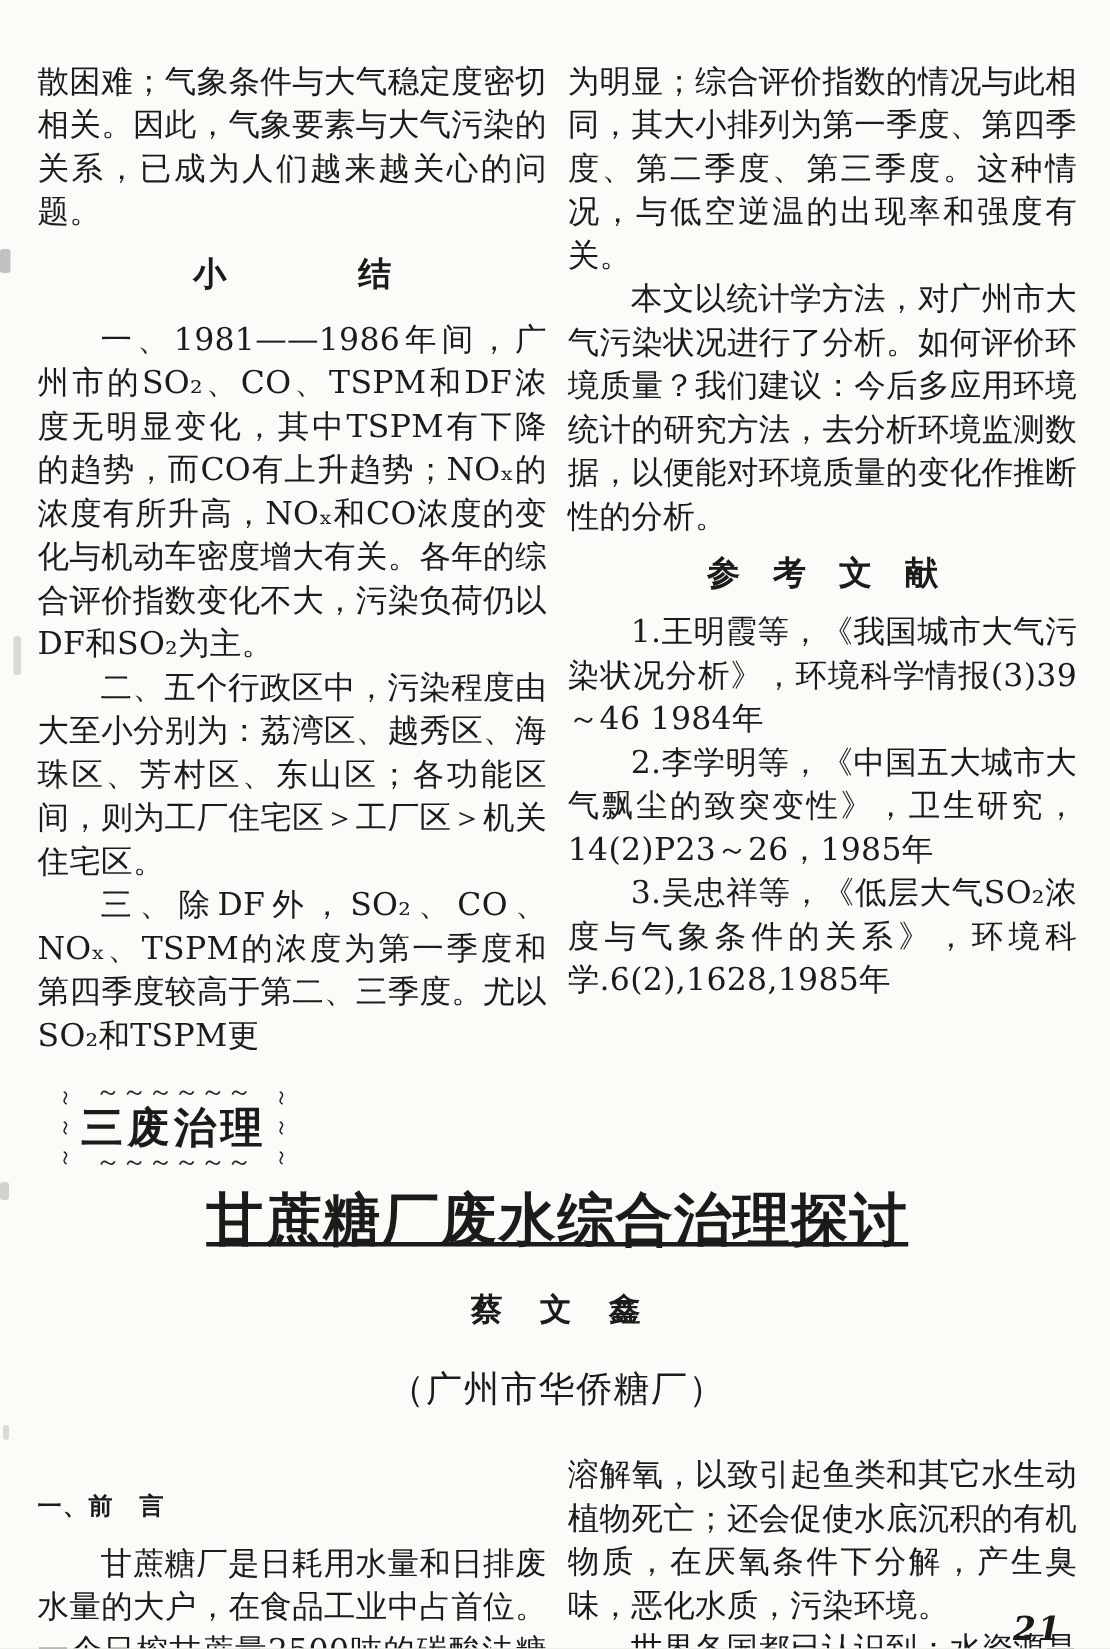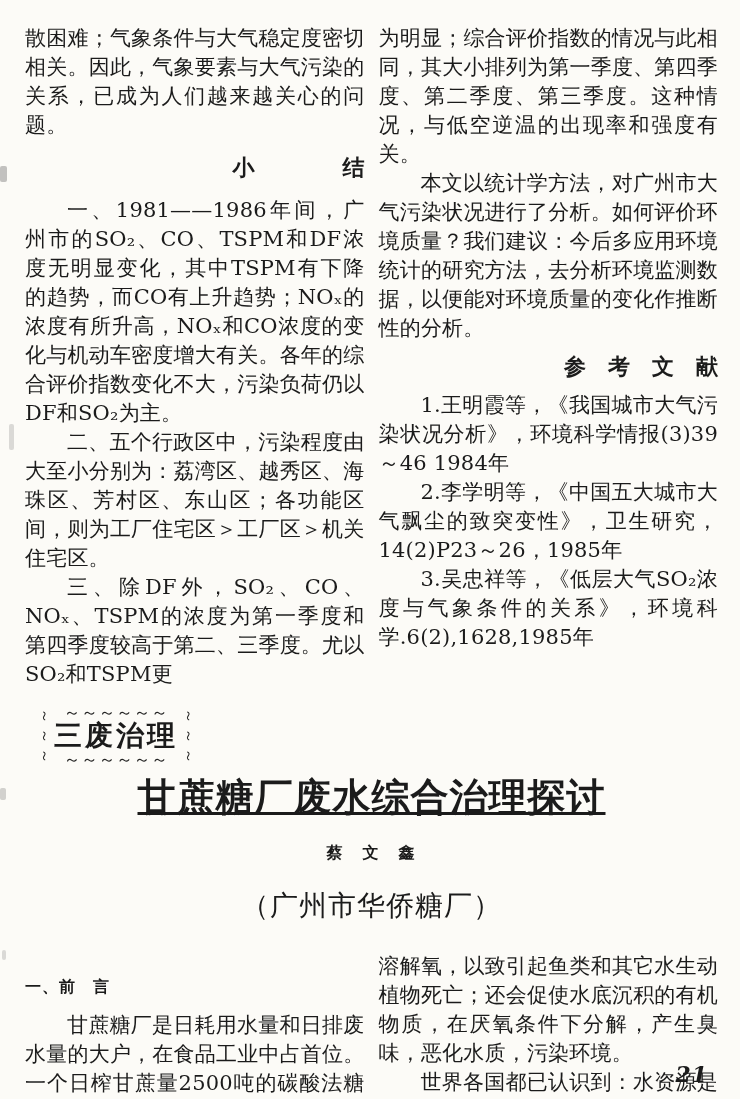--- a/index.html
+++ b/index.html
@@ -5,37 +5,37 @@
   html,body{margin:0;padding:0;background:#e8e6e0;}
   .page{
     position:relative;
     width:740px;height:1099px;
     margin:0 auto;
     background:#fcfbf7;
     color:#1b1b1b;
     font-family:"DejaVu Serif","Liberation Serif",serif;
     overflow:hidden;
     box-sizing:border-box;
-    padding:24px 22px 0 25px;
+    padding:40px 22px 0 25px;
   }
   .cols{display:flex;gap:14px;}
   .col{width:340px;box-sizing:border-box;}
   p{
     margin:0;
     font-size:21px;
     line-height:29px;
     text-align:justify;
     letter-spacing:0.2px;
   }
   p.ind{text-indent:2em;}
   .center-head{
     margin:13px 0 14px 0;
     font-size:22px;
     font-weight:bold;
-    text-align:right;
+    text-align:center;
     line-height:29px;
   }
   .ref-head{margin:9px 0 10px 0;}
   
   .badge-row{margin:17px 0 0 12px;height:60px;}
   .badge{display:inline-flex;align-items:center;gap:1px;}
   .badge-side{
     display:flex;flex-direction:column;justify-content:space-between;
     height:56px;width:14px;align-items:center;
   }
@@ -57,41 +57,41 @@
     font-size:38px;
     font-weight:bold;
     text-align:center;
     letter-spacing:1px;
     line-height:42px;
     text-decoration:underline;
   }
   .author{
     margin-top:25px;
     text-align:center;
-    font-size:16px;
+    font-size:21px;
     font-weight:bold;
     letter-spacing:2px;
   }
   .affiliation{
     margin-top:23px;
     text-align:center;
-    font-size:28px;
+    font-size:24px;
     letter-spacing:1px;
   }
   .bottom{margin-top:27px;}
   .intro-head{
     margin:21px 0 10px 0;
     font-size:16px;
     font-weight:bold;
     line-height:28px;
     letter-spacing:1px;
   }
   .page-number{
     position:absolute;
-    right:32px;bottom:12px;
+    right:32px;bottom:0;
     font-size:22px;
     font-weight:bold;
     font-style:italic;
     letter-spacing:1px;
   }
   
   .speck{position:absolute;background:#555;opacity:.35;border-radius:2px;}
   .s1{left:0;top:166px;width:7px;height:16px;}
   .s2{left:9px;top:424px;width:5px;height:26px;opacity:.2;}
   .s3{left:0;top:788px;width:6px;height:12px;opacity:.25;}

